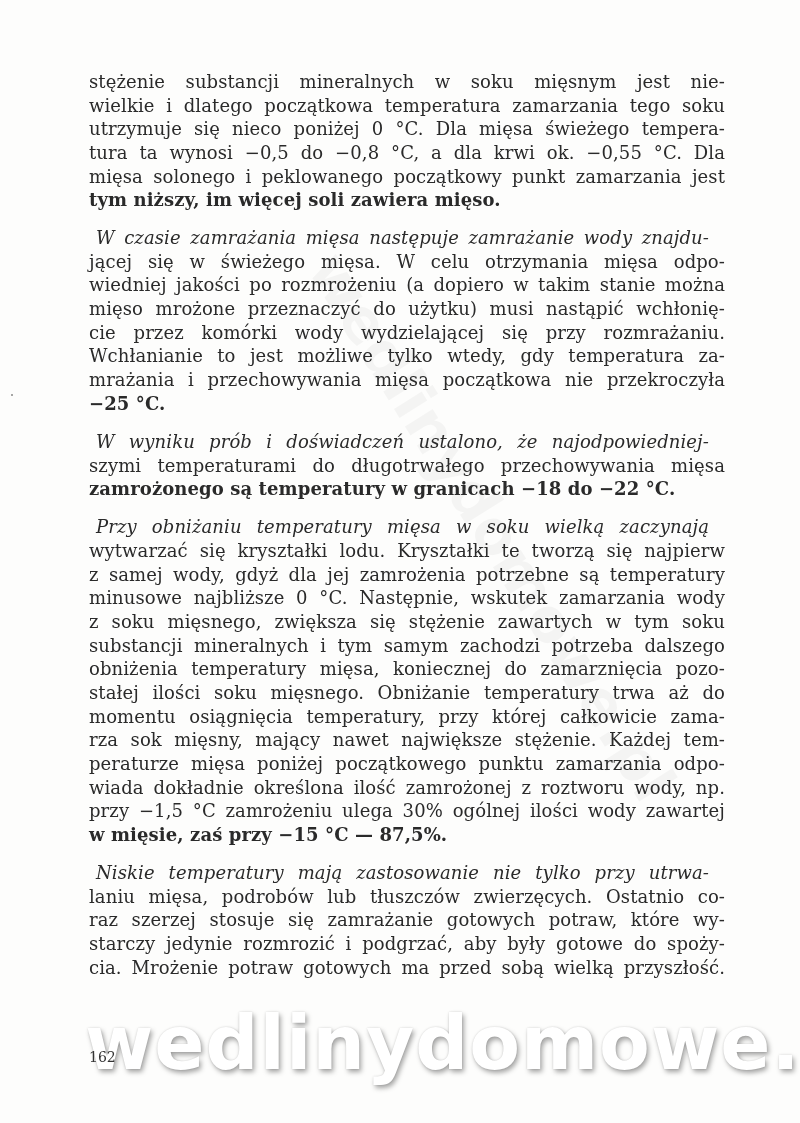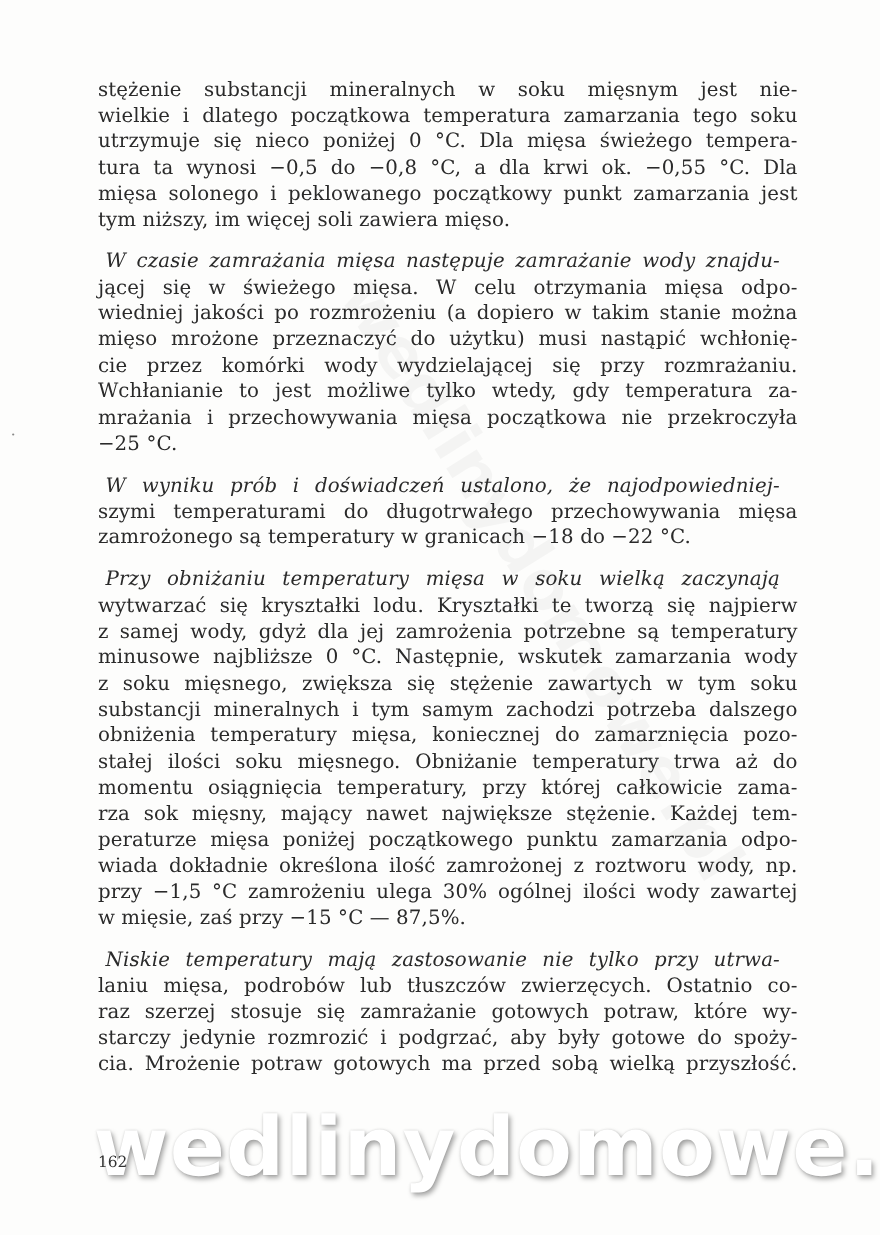--- a/index.html
+++ b/index.html
@@ -3,21 +3,21 @@
 <meta charset="utf-8">
 <style>
   html, body { margin:0; padding:0; background:#fff; }
   body { width:800px; height:1123px; position:relative; overflow:hidden;
          font-family:"DejaVu Serif", "Liberation Serif", serif; color:#2a2a2a; }
   .page { position:absolute; left:0; top:0; width:800px; height:1123px; background:#fdfdfc; }
   .line { position:absolute; left:89px; width:636px; height:24px;
           font-size:18px; line-height:24px; white-space:nowrap;
           text-align:justify; text-align-last:justify; letter-spacing:0.1px; }
   .line.indent { left:96px; width:613px;font-style:italic; }
-  .line.last { text-align-last:left; }
+  .line.last { text-align-last:left;font-weight:bold; }
   .pagenum { position:absolute; left:89px; top:1047px; font-size:14px; line-height:20px; color:#333; }
   .wm-bottom { position:absolute; left:85px; top:1003px; width:650px; text-align:center;
                font-family:"DejaVu Sans", sans-serif; font-weight:bold; font-size:74px;
                letter-spacing:1px; color:#fff; line-height:80px;
                text-shadow: 2px 3px 5px rgba(0,0,0,0.35), 0 0 2px rgba(0,0,0,0.15); }
   .wm-diag { position:absolute; left:160px; top:520px; font-family:"DejaVu Sans", sans-serif;
              font-size:60px; font-weight:bold; color:rgba(0,0,0,0.035);
              transform:rotate(58deg); transform-origin:center; white-space:nowrap; width:700px; }
   .margin-dot { position:absolute; left:11px; top:394px; width:2px; height:2px; background:#888; border-radius:1px; }
 </style>

